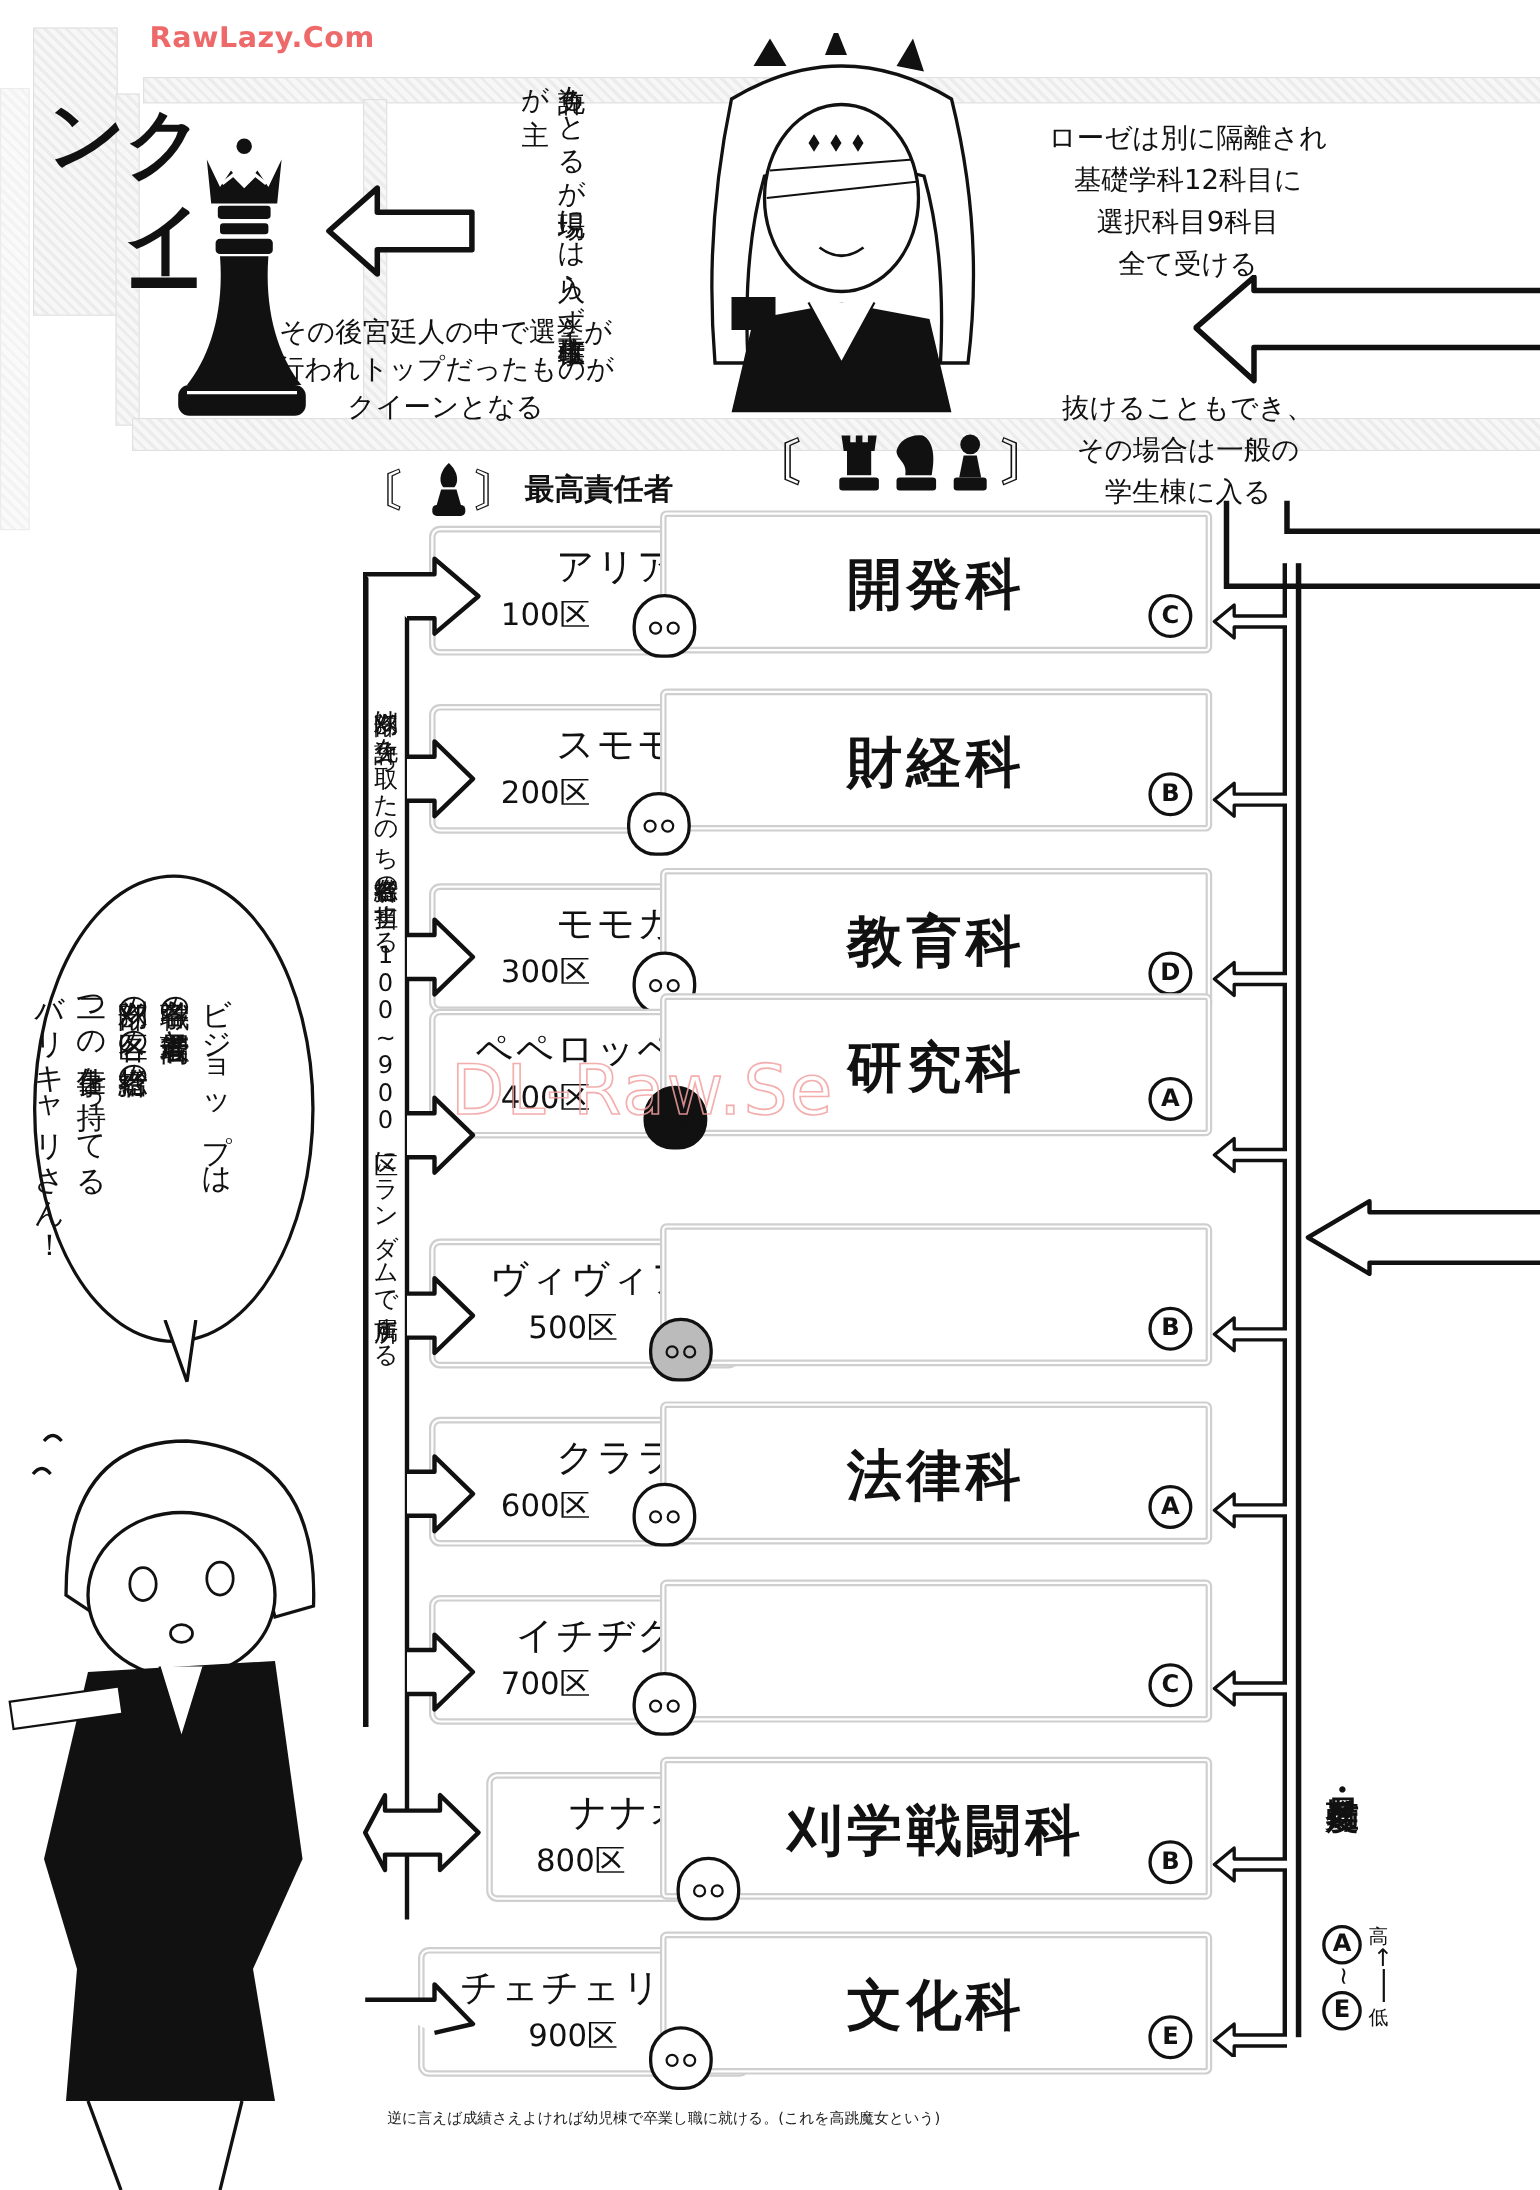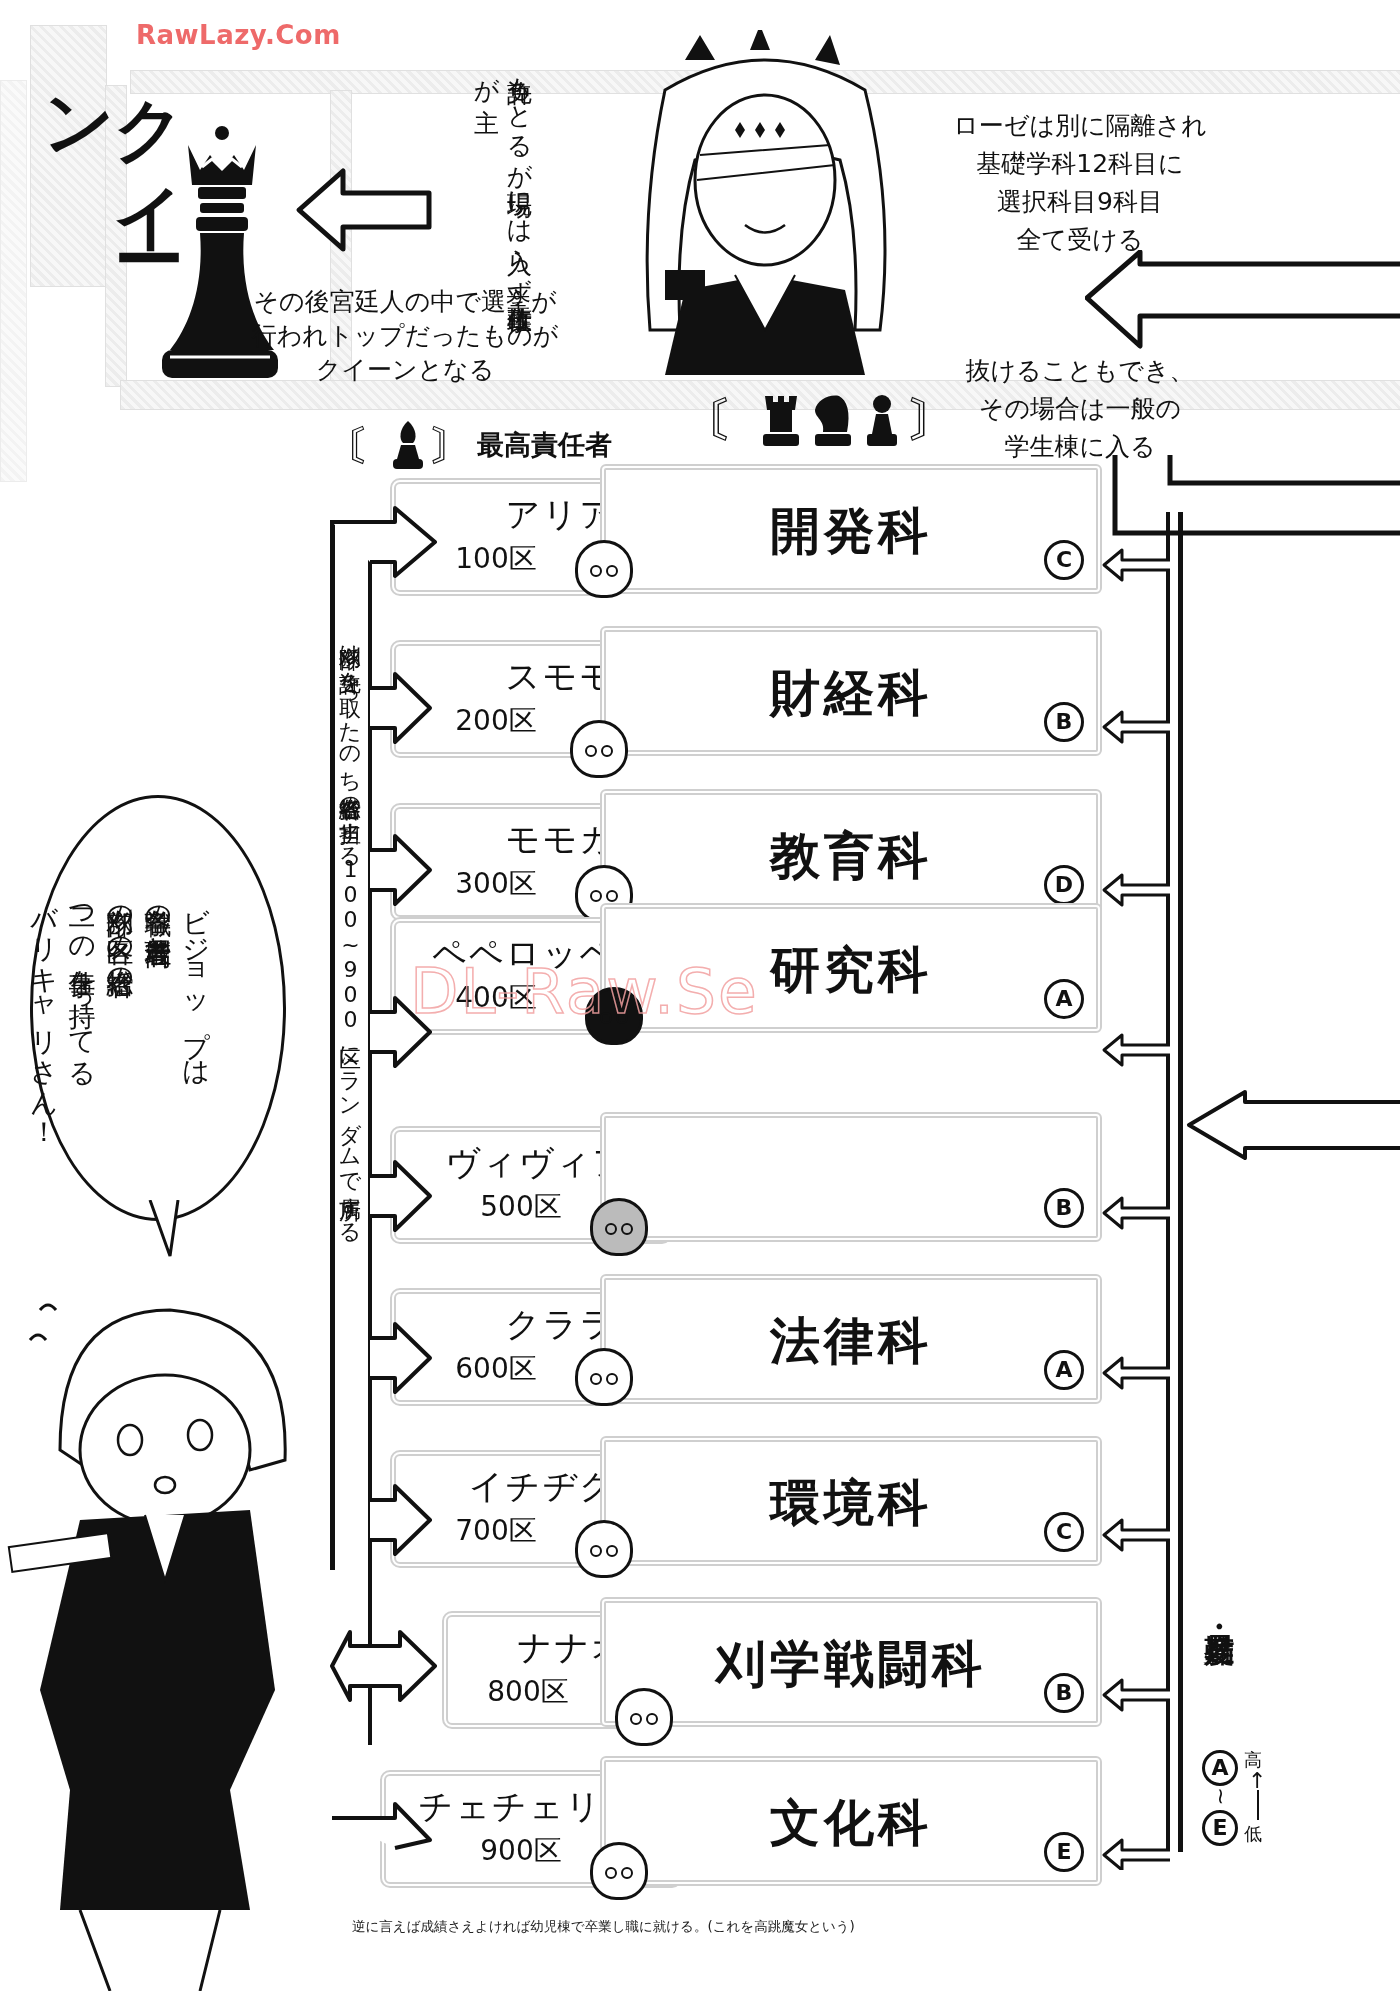--- a/index.html
+++ b/index.html
@@ -228,21 +228,20 @@
   </div>
   <div class="face" style="left:185px;top:68px;"></div>
 </div>
 
 <div class="row" style="top:1442px;">
   <div class="leader">
     <div class="leader-name">イチヂク</div>
     <div class="leader-ward">700区</div>
   </div>
   <div class="subject">
-    <div class="subject-name">環境科</div>
     <div class="grade">C</div>
   </div>
   <div class="face" style="left:185px;top:78px;"></div>
 </div>
 
 <div class="row" style="top:1603px;">
   <div class="leader" style="left:52px;width:180px;">
     <div class="leader-name">ナナオ</div>
     <div class="leader-ward">800区</div>
   </div>

